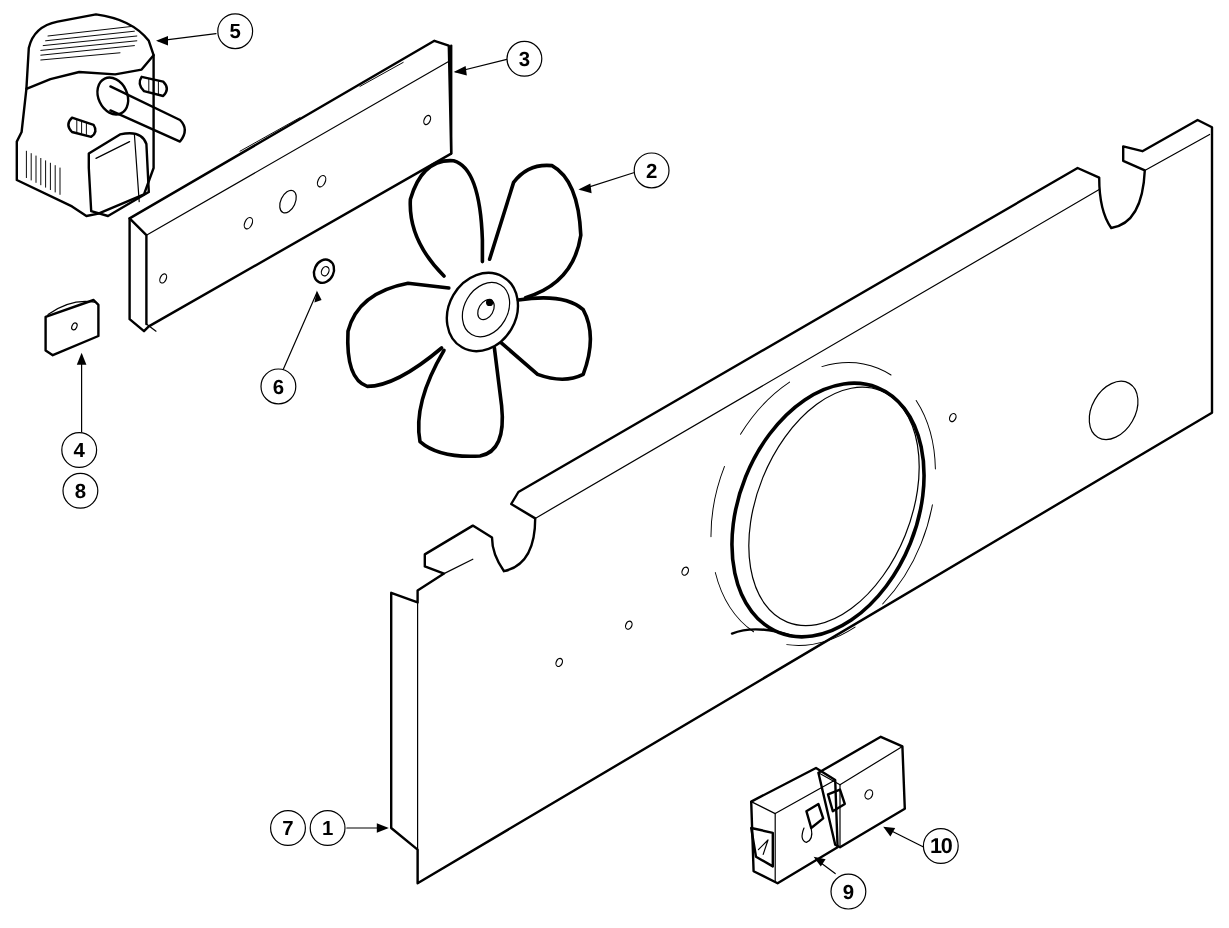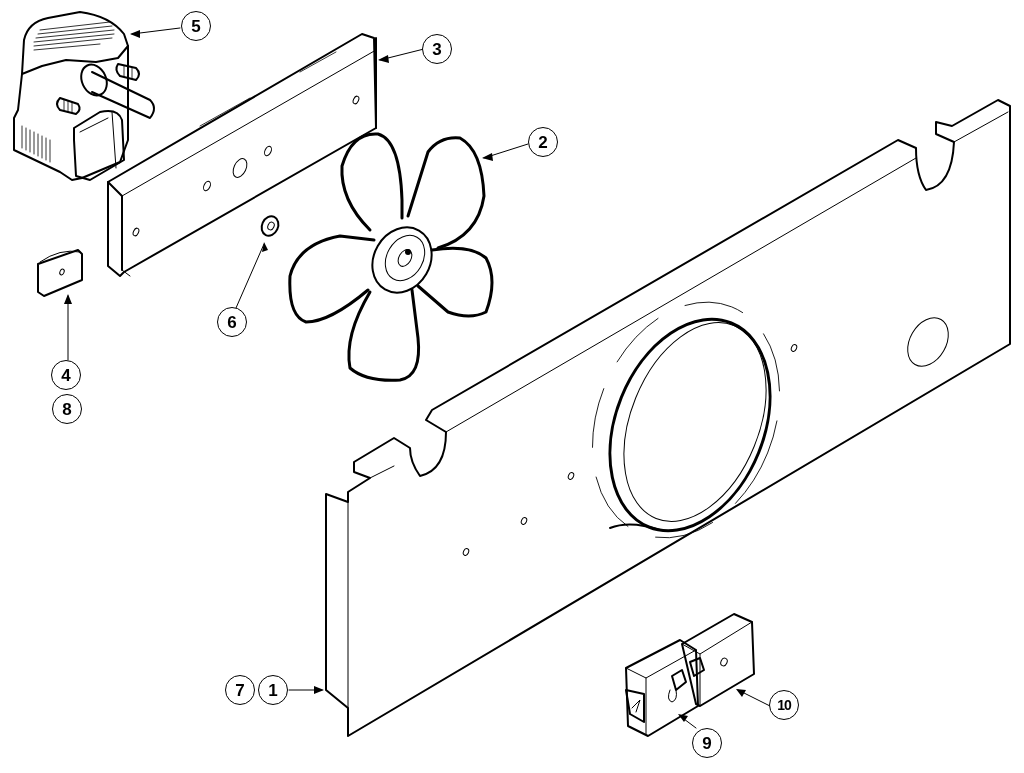--- a/index.html
+++ b/index.html
@@ -4,21 +4,21 @@
 <style>
   html,body{margin:0;padding:0;background:#ffffff;}
   body{width:1024px;height:773px;overflow:hidden;position:relative;font-family:"Liberation Sans",sans-serif;}
   #diagram{position:absolute;left:0;top:0;width:1024px;height:773px;}
   .ln{fill:none;stroke:#000;stroke-linecap:round;stroke-linejoin:round;}
   .thick{stroke-width:3;}
   .med{stroke-width:2;}
   .thin{stroke-width:1;}
   .hair{stroke-width:0.8;}
   .callout{position:absolute;width:30px;height:30px;border:1.6px solid #000;border-radius:50%;background:#fff;box-sizing:border-box;display:flex;align-items:center;justify-content:center;font-family:"Liberation Sans",sans-serif;font-weight:bold;font-size:17px;color:#000;line-height:1;cursor:pointer;}
-  .callout.wide{font-size:14px;letter-spacing:-1px;}
+  .callout.wide{font-size:18px;letter-spacing:-1px;}
 </style>
 </head>
 <body>
 
 <svg id="diagram" viewBox="0 0 1024 773" xmlns="http://www.w3.org/2000/svg">
 
   <g>
 
     <path class="ln med" d="M24,40 Q28,22 48,18 L80,12 Q110,16 124,34 L128,46 L118,58 L96,62 L66,60 L42,66 L22,74 Z"></path>
 

